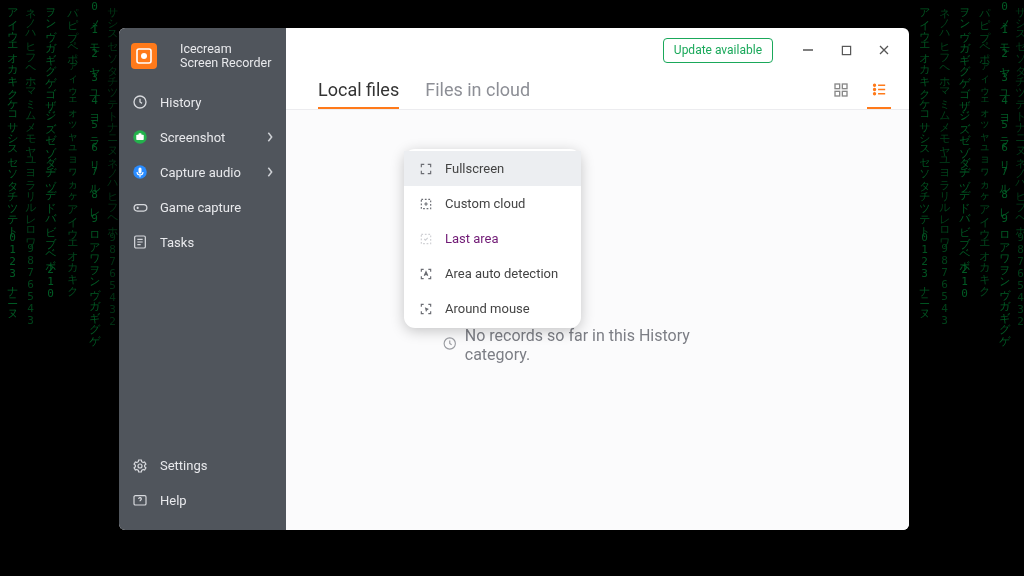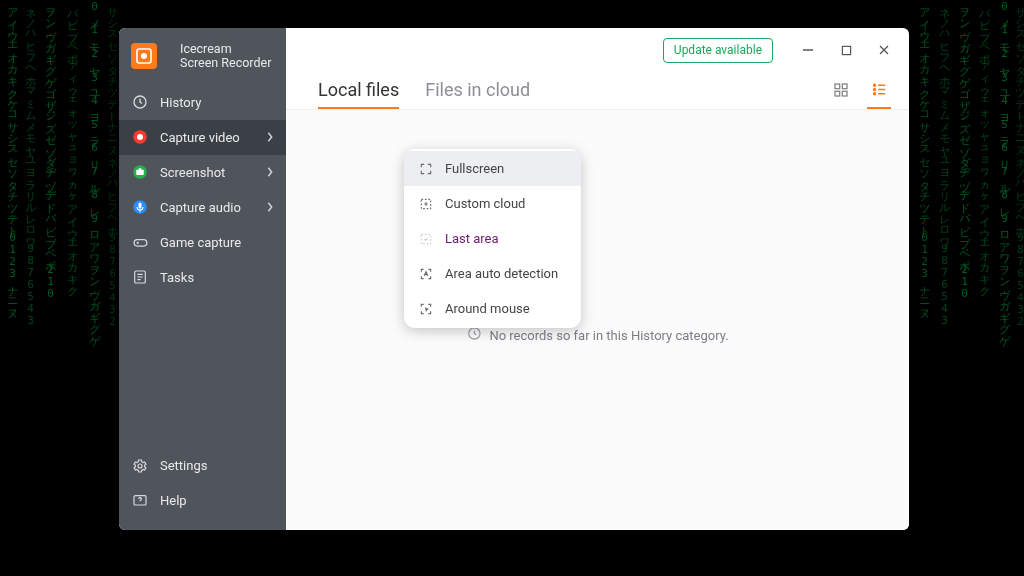--- a/index.html
+++ b/index.html
@@ -31,21 +31,21 @@
 .wc-btn { width: 38px; height: 30px; display:flex; align-items:center; justify-content:center; cursor:pointer; color:#555; }
 
 .tabbar { display:flex; align-items:center; height: 38px; border-bottom: 1px solid #ececef; padding: 0 18px 0 32px; }
 .tab { margin-right: 26px; height: 100%; display:flex; align-items:center; color:#8d8f96; font-size:18px; cursor:pointer; border-bottom: 2px solid transparent; }
 .tab.active { color:#333; border-bottom-color:#ff7a1a; }
 .view-icons { margin-left:auto; display:flex; gap: 14px; height:100%; align-items:center; }
 .view-btn { width: 24px; height:100%; display:flex; align-items:center; justify-content:center; cursor:pointer; color:#888; border-bottom: 2px solid transparent; }
 .view-btn.active { color:#ff7a1a; border-bottom-color:#ff7a1a; }
 
 .content { flex:1; background:#fbfbfc; position: relative; }
-.empty-state { position:absolute; left:50%; top: 216px; transform:translateX(-50%); display:flex; align-items:center; gap:8px; color:#7c7e85; font-size:13px; }
+.empty-state { position:absolute; left:50%; top: 216px; transform:translateX(-50%); display:flex; align-items:center; gap:8px; color:#7c7e85; font-size:16px; }
 
 .submenu { position:absolute; left: 285px; top: 121px; width: 177px; background:#fff; border-radius:11px; box-shadow: 0 3px 14px rgba(0,0,0,.22); padding: 2px 0; z-index: 10; }
 .sub-item { display:flex; align-items:center; gap: 11px; height: 35px; padding: 0 14px; font-size:13px; color:#444; cursor:pointer; }
 .sub-item.highlight { background:#eceef1; }
 .sub-item.disabled { color:#701a75; cursor:default; }
 .sub-icon { width:16px; height:16px; display:flex; align-items:center; justify-content:center; color: inherit; }
 </style>
 </head>
 <body>
 
@@ -84,34 +84,20 @@
       <div class="side-item">
         <span class="side-icon">
           <svg width="16" height="16" viewBox="0 0 24 24" fill="none" stroke="#d7d9dd" stroke-width="2">
               <circle cx="12" cy="12" r="9"></circle>
               <path d="M12 7v5l3 2"></path>
             </svg>
         </span>
         <span>History</span>
       </div>
 
-      <div class="side-item active">
-        <span class="side-icon">
-          <svg width="18" height="18" viewBox="0 0 24 24">
-              <circle cx="12" cy="12" r="9" fill="#ff3b30"></circle>
-              <circle cx="12" cy="12" r="4" fill="#fff"></circle>
-            </svg>
-        </span>
-        <span>Capture video</span>
-        <span class="side-chev">
-          <svg width="8" height="10" viewBox="0 0 8 12" fill="none" stroke="currentColor" stroke-width="1.8">
-              <path d="M2 1l4 5-4 5"></path>
-            </svg>
-        </span>
-      </div>
 
       <div class="side-item">
         <span class="side-icon">
           <svg width="18" height="18" viewBox="0 0 24 24">
               <circle cx="12" cy="12" r="9" fill="#23b24c"></circle>
               <rect x="7" y="9" width="10" height="7" rx="1" fill="#fff"></rect>
               <rect x="10" y="7" width="4" height="3" rx="1" fill="#fff"></rect>
             </svg>
         </span>
         <span>Screenshot</span>

